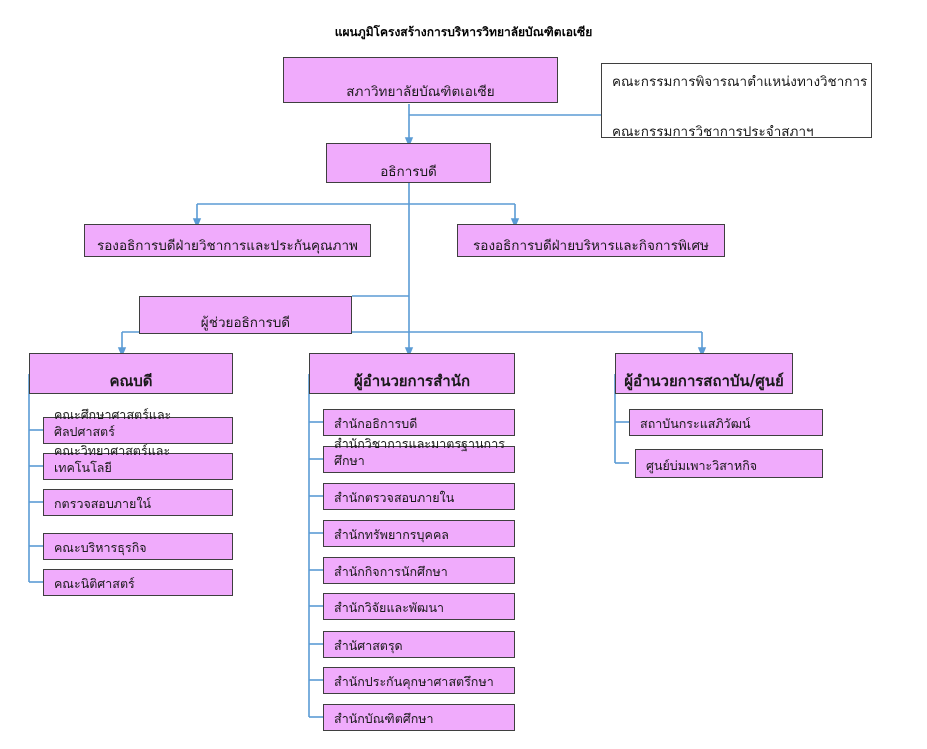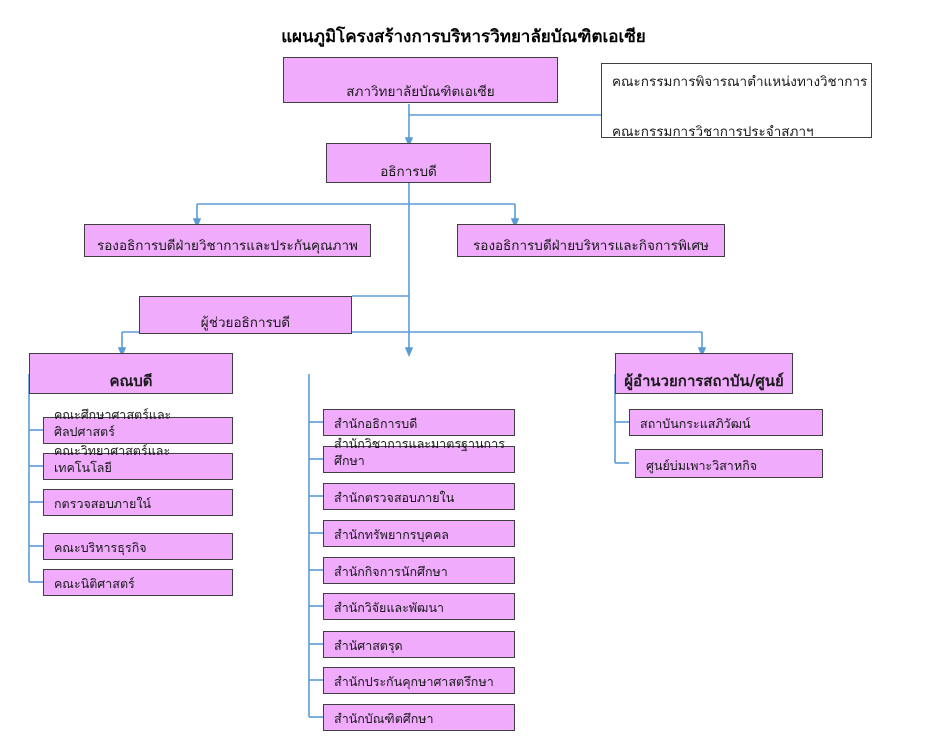--- a/index.html
+++ b/index.html
@@ -26,21 +26,21 @@
     width: 927px;
     height: 749px;
     pointer-events: none;
   }
   .chart-title {
     position: absolute;
     left: 0;
     top: 22px;
     width: 927px;
     text-align: center;
-    font-size: 17px;
+    font-size: 12px;
     font-weight: bold;
     color: #000000;
     letter-spacing: 0px;
   }
   .node {
     position: absolute;
     box-sizing: border-box;
     border: 1.2px solid #3f3f3f;
     background: #f0abfc;
     display: flex;
@@ -159,20 +159,23 @@
   </div>
 
   <div class="node" style="left:139px; top:277px; width:213px; height:38px;margin-top:19px;">
     <span>ผู้ช่วยอธิการบดี</span>
   </div>
 
   <div class="node bold" style="left:29px; top:353px; width:204px; height:41px;">
     <span>คณบดี</span>
   </div>
 
+  <div class="node bold" style="left:309px; top:353px; width:206px; height:41px;">
+    <span>ผู้อำนวยการสำนัก</span>
+  </div>
 
   <div class="node bold" style="left:615px; top:353px; width:178px; height:41px;">
     <span>ผู้อำนวยการสถาบัน/ศูนย์</span>
   </div>
 
   <div class="node leftalign small" style="left:43px; top:417px; width:190px; height:27px;">
     <span>คณะศึกษาศาสตร์และศิลปศาสตร์</span>
   </div>
   <div class="node leftalign small" style="left:43px; top:453px; width:190px; height:27px;">
     <span>คณะวิทยาศาสตร์และเทคโนโลยี</span>

